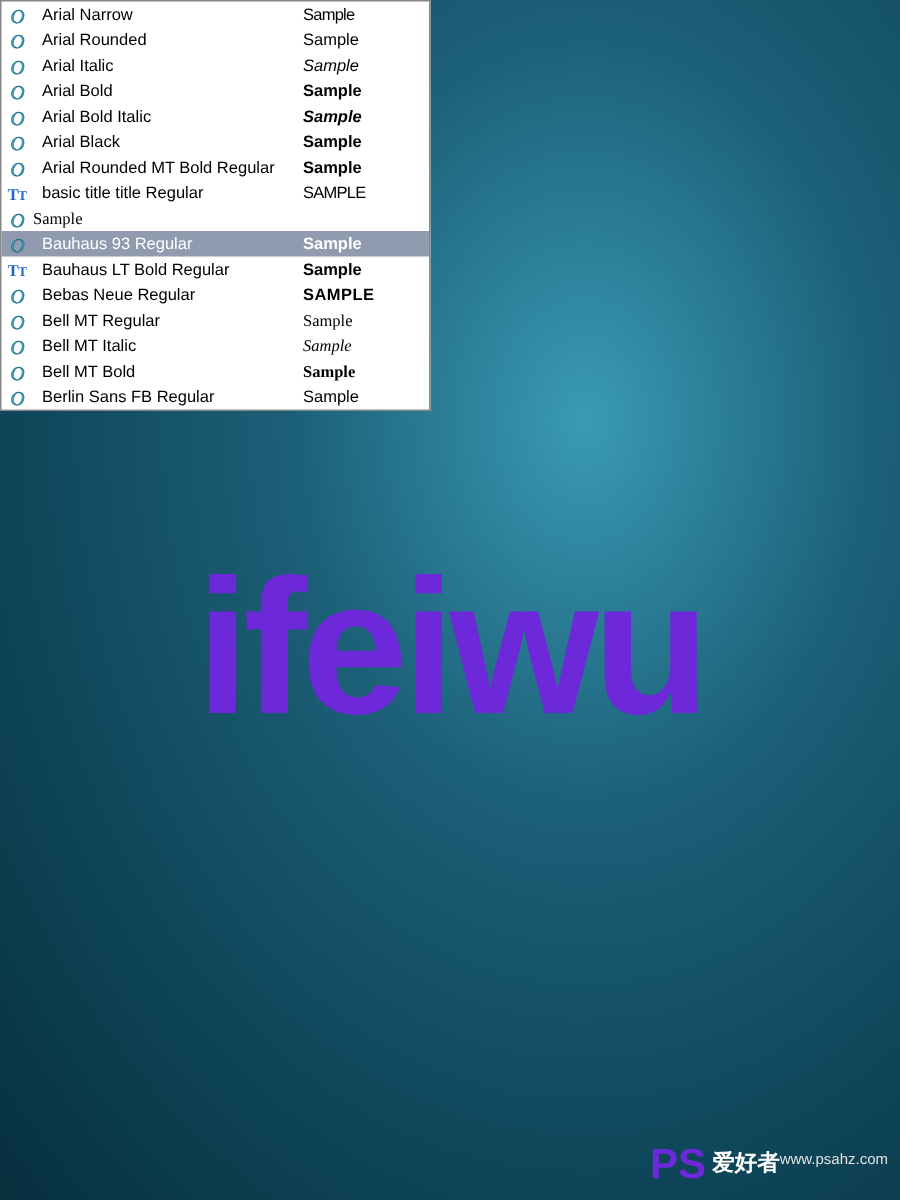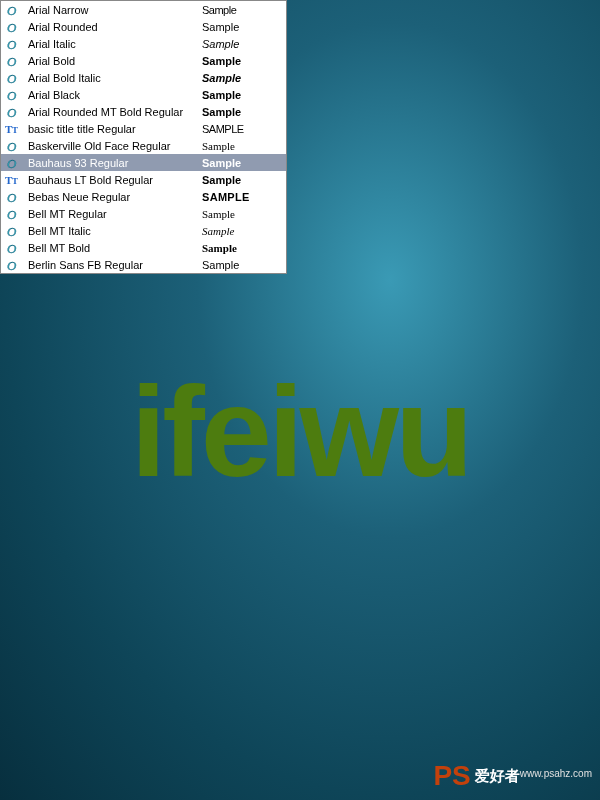--- a/index.html
+++ b/index.html
@@ -62,39 +62,39 @@
     .s-narrow { font-family: 'Arial Narrow', Arial; letter-spacing: -0.5px; }
     .s-condensed { font-family: Impact, Arial; letter-spacing: 0.3px; font-weight: bold; }
 
     .canvas-text {
       position: absolute;
       top: 368px;
       left: 50%;
       transform: translateX(-50%);
       font-size: 128px;
       font-weight: 900;
-      color: #4d7c0f;
+      color: #6d28d9;
       letter-spacing: -4px;
       font-family: 'Arial Black', Arial, sans-serif;
       line-height: 1;
       white-space: nowrap;
     }
 
     .watermark {
       position: absolute;
       bottom: 8px;
       right: 8px;
       display: flex;
       align-items: center;
       gap: 4px;
     }
     .wm-logo {
       font-size: 28px;
       font-weight: 900;
-      color: #c2410c;
+      color: #6d28d9;
       font-family: Arial, sans-serif;
     }
     .wm-text {
       display: flex;
       flex-direction: row;
       line-height: 1.1;
     }
     .wm-top {
       font-size: 15px;
       color: #fff;
@@ -182,21 +182,20 @@
       </span>
       <span class="font-name">basic title title Regular</span>
       <span class="font-sample s-narrow">SAMPLE</span>
     </div>
     <div class="font-row">
       <span class="font-icon">
         <svg width="16" height="14" viewBox="0 0 16 14">
           <text x="2" y="12" font-size="13" font-family="Georgia" font-style="italic" fill="#3aa0b5" stroke="#0e6078" stroke-width="0.3">O</text>
         </svg>
       </span>
-      <span class="font-name">Baskerville Old Face Regular</span>
       <span class="font-sample s-serif">Sample</span>
     </div>
     <div class="font-row selected">
       <span class="font-icon">
         <svg width="16" height="14" viewBox="0 0 16 14">
           <text x="2" y="12" font-size="13" font-family="Georgia" font-style="italic" fill="#3aa0b5" stroke="#0e6078" stroke-width="0.3">O</text>
         </svg>
       </span>
       <span class="font-name">Bauhaus 93 Regular</span>
       <span class="font-sample s-bold">Sample</span>

